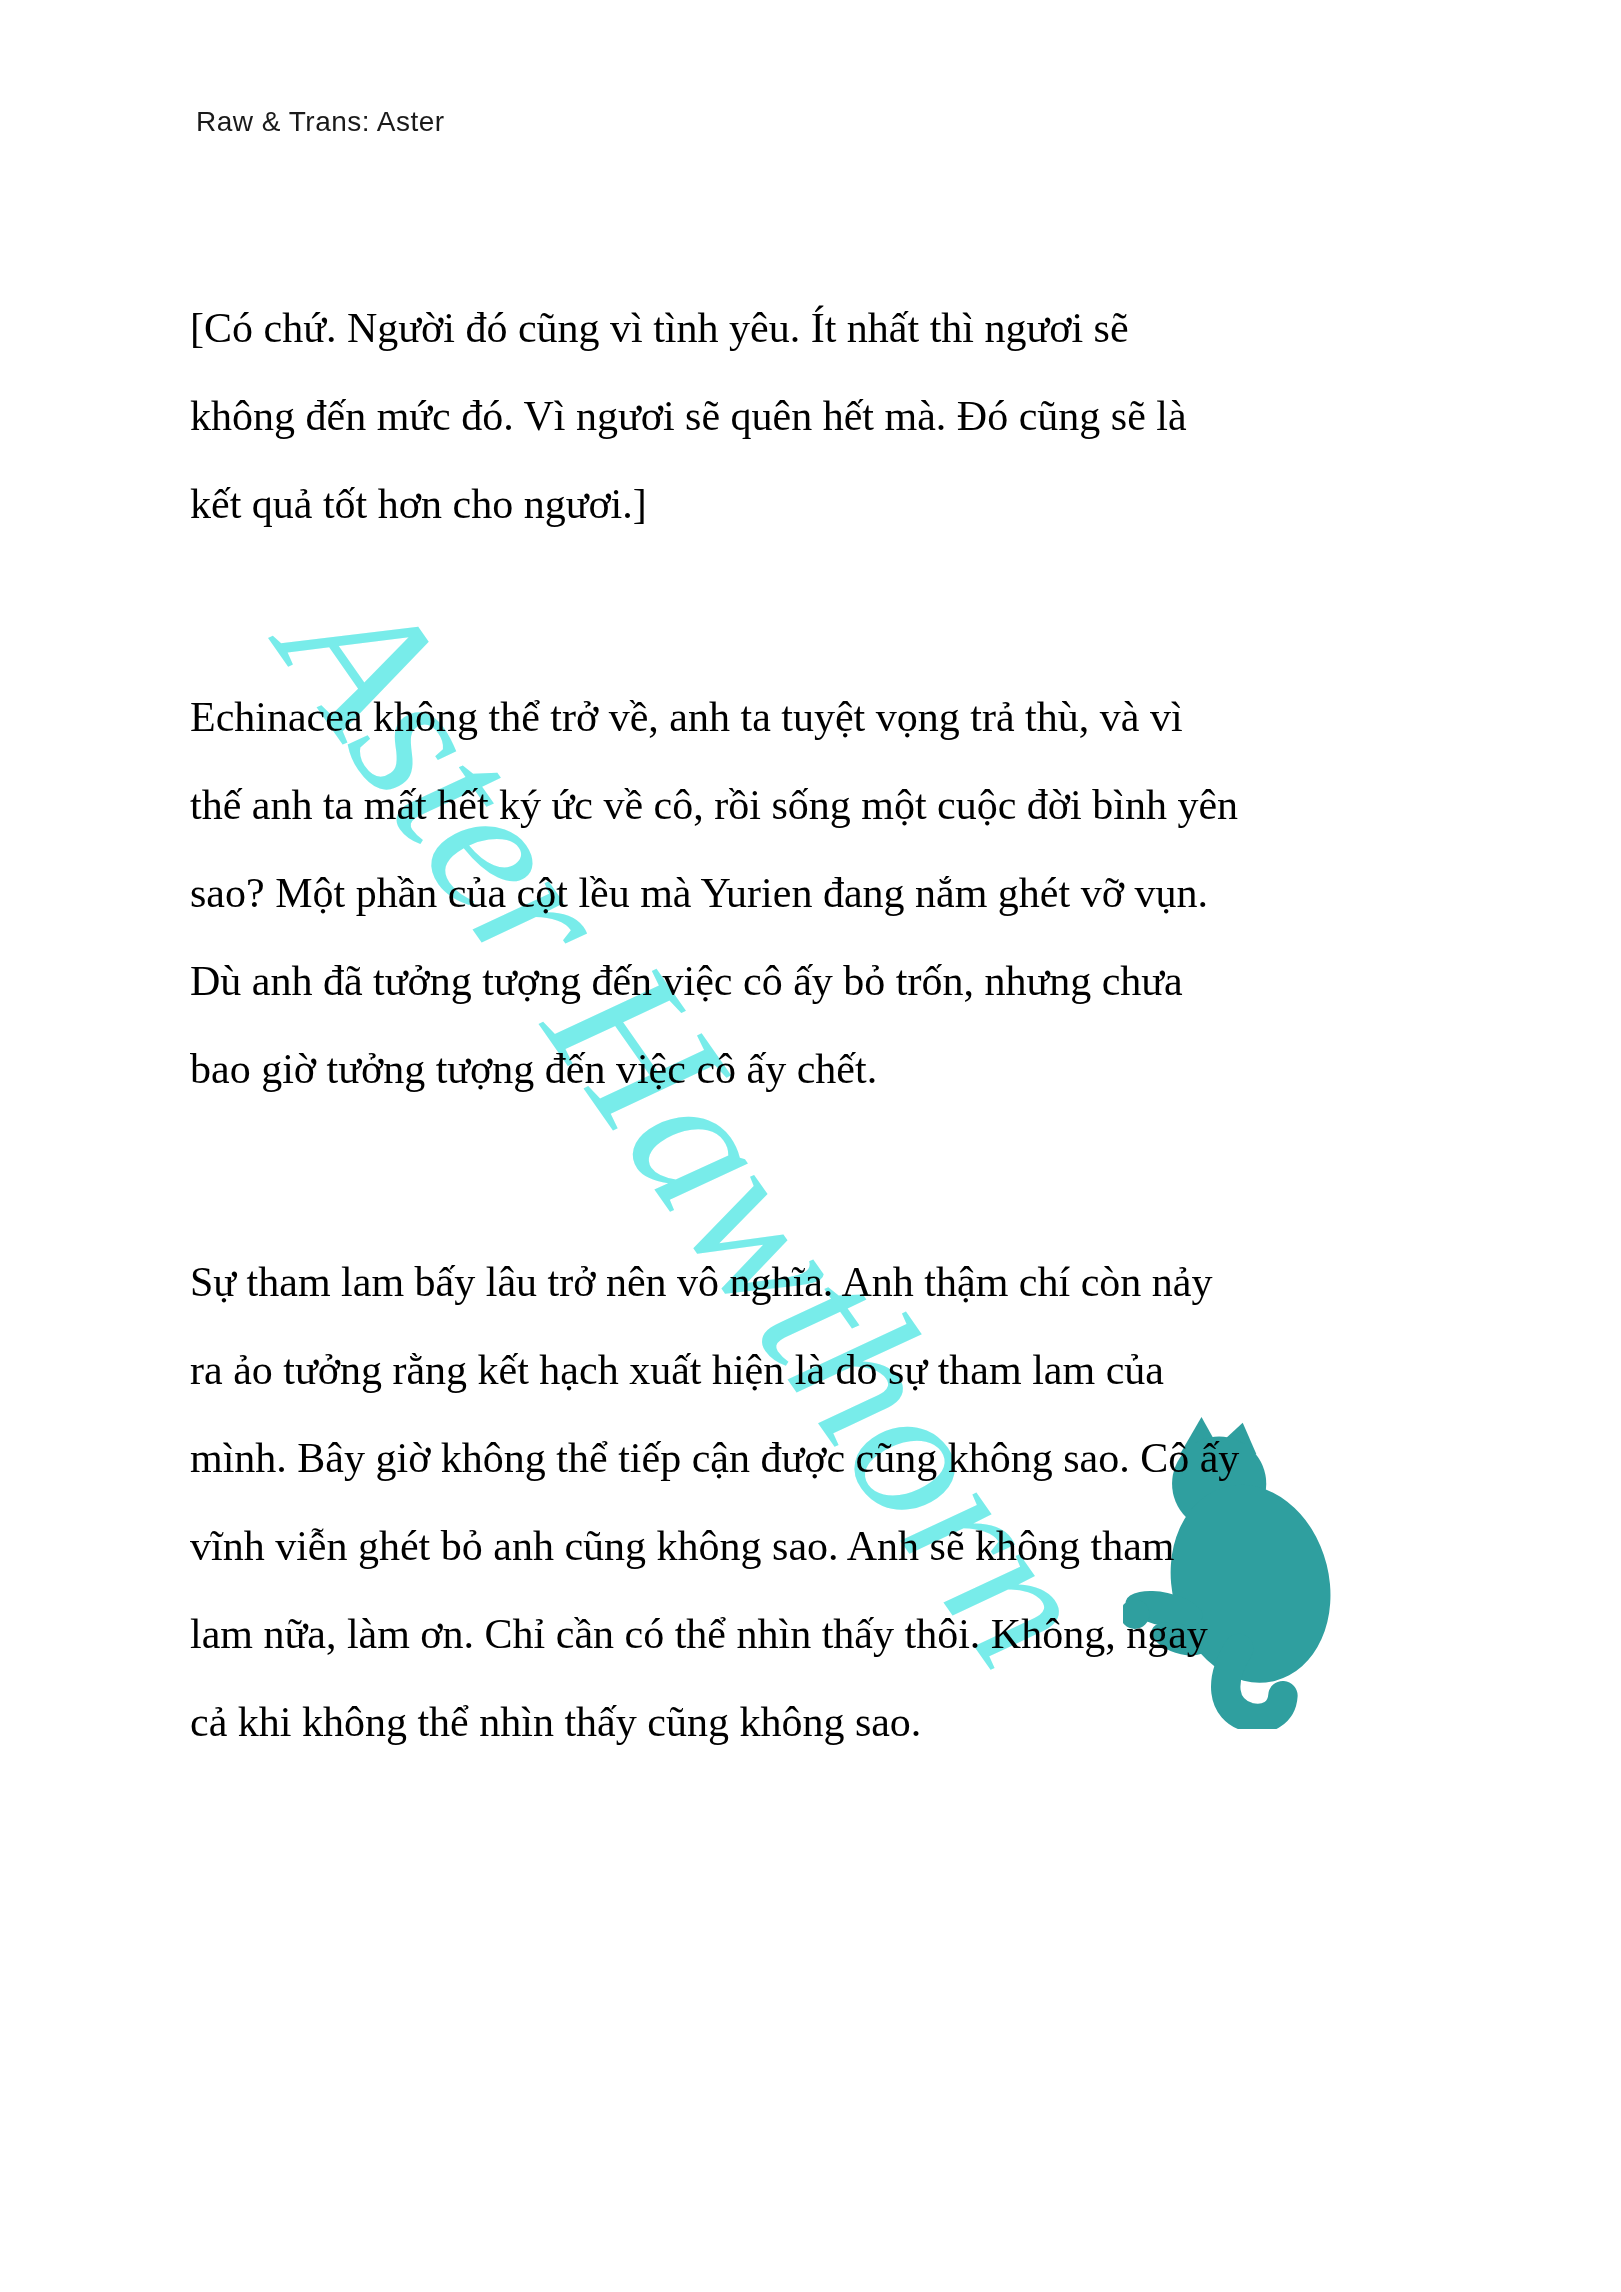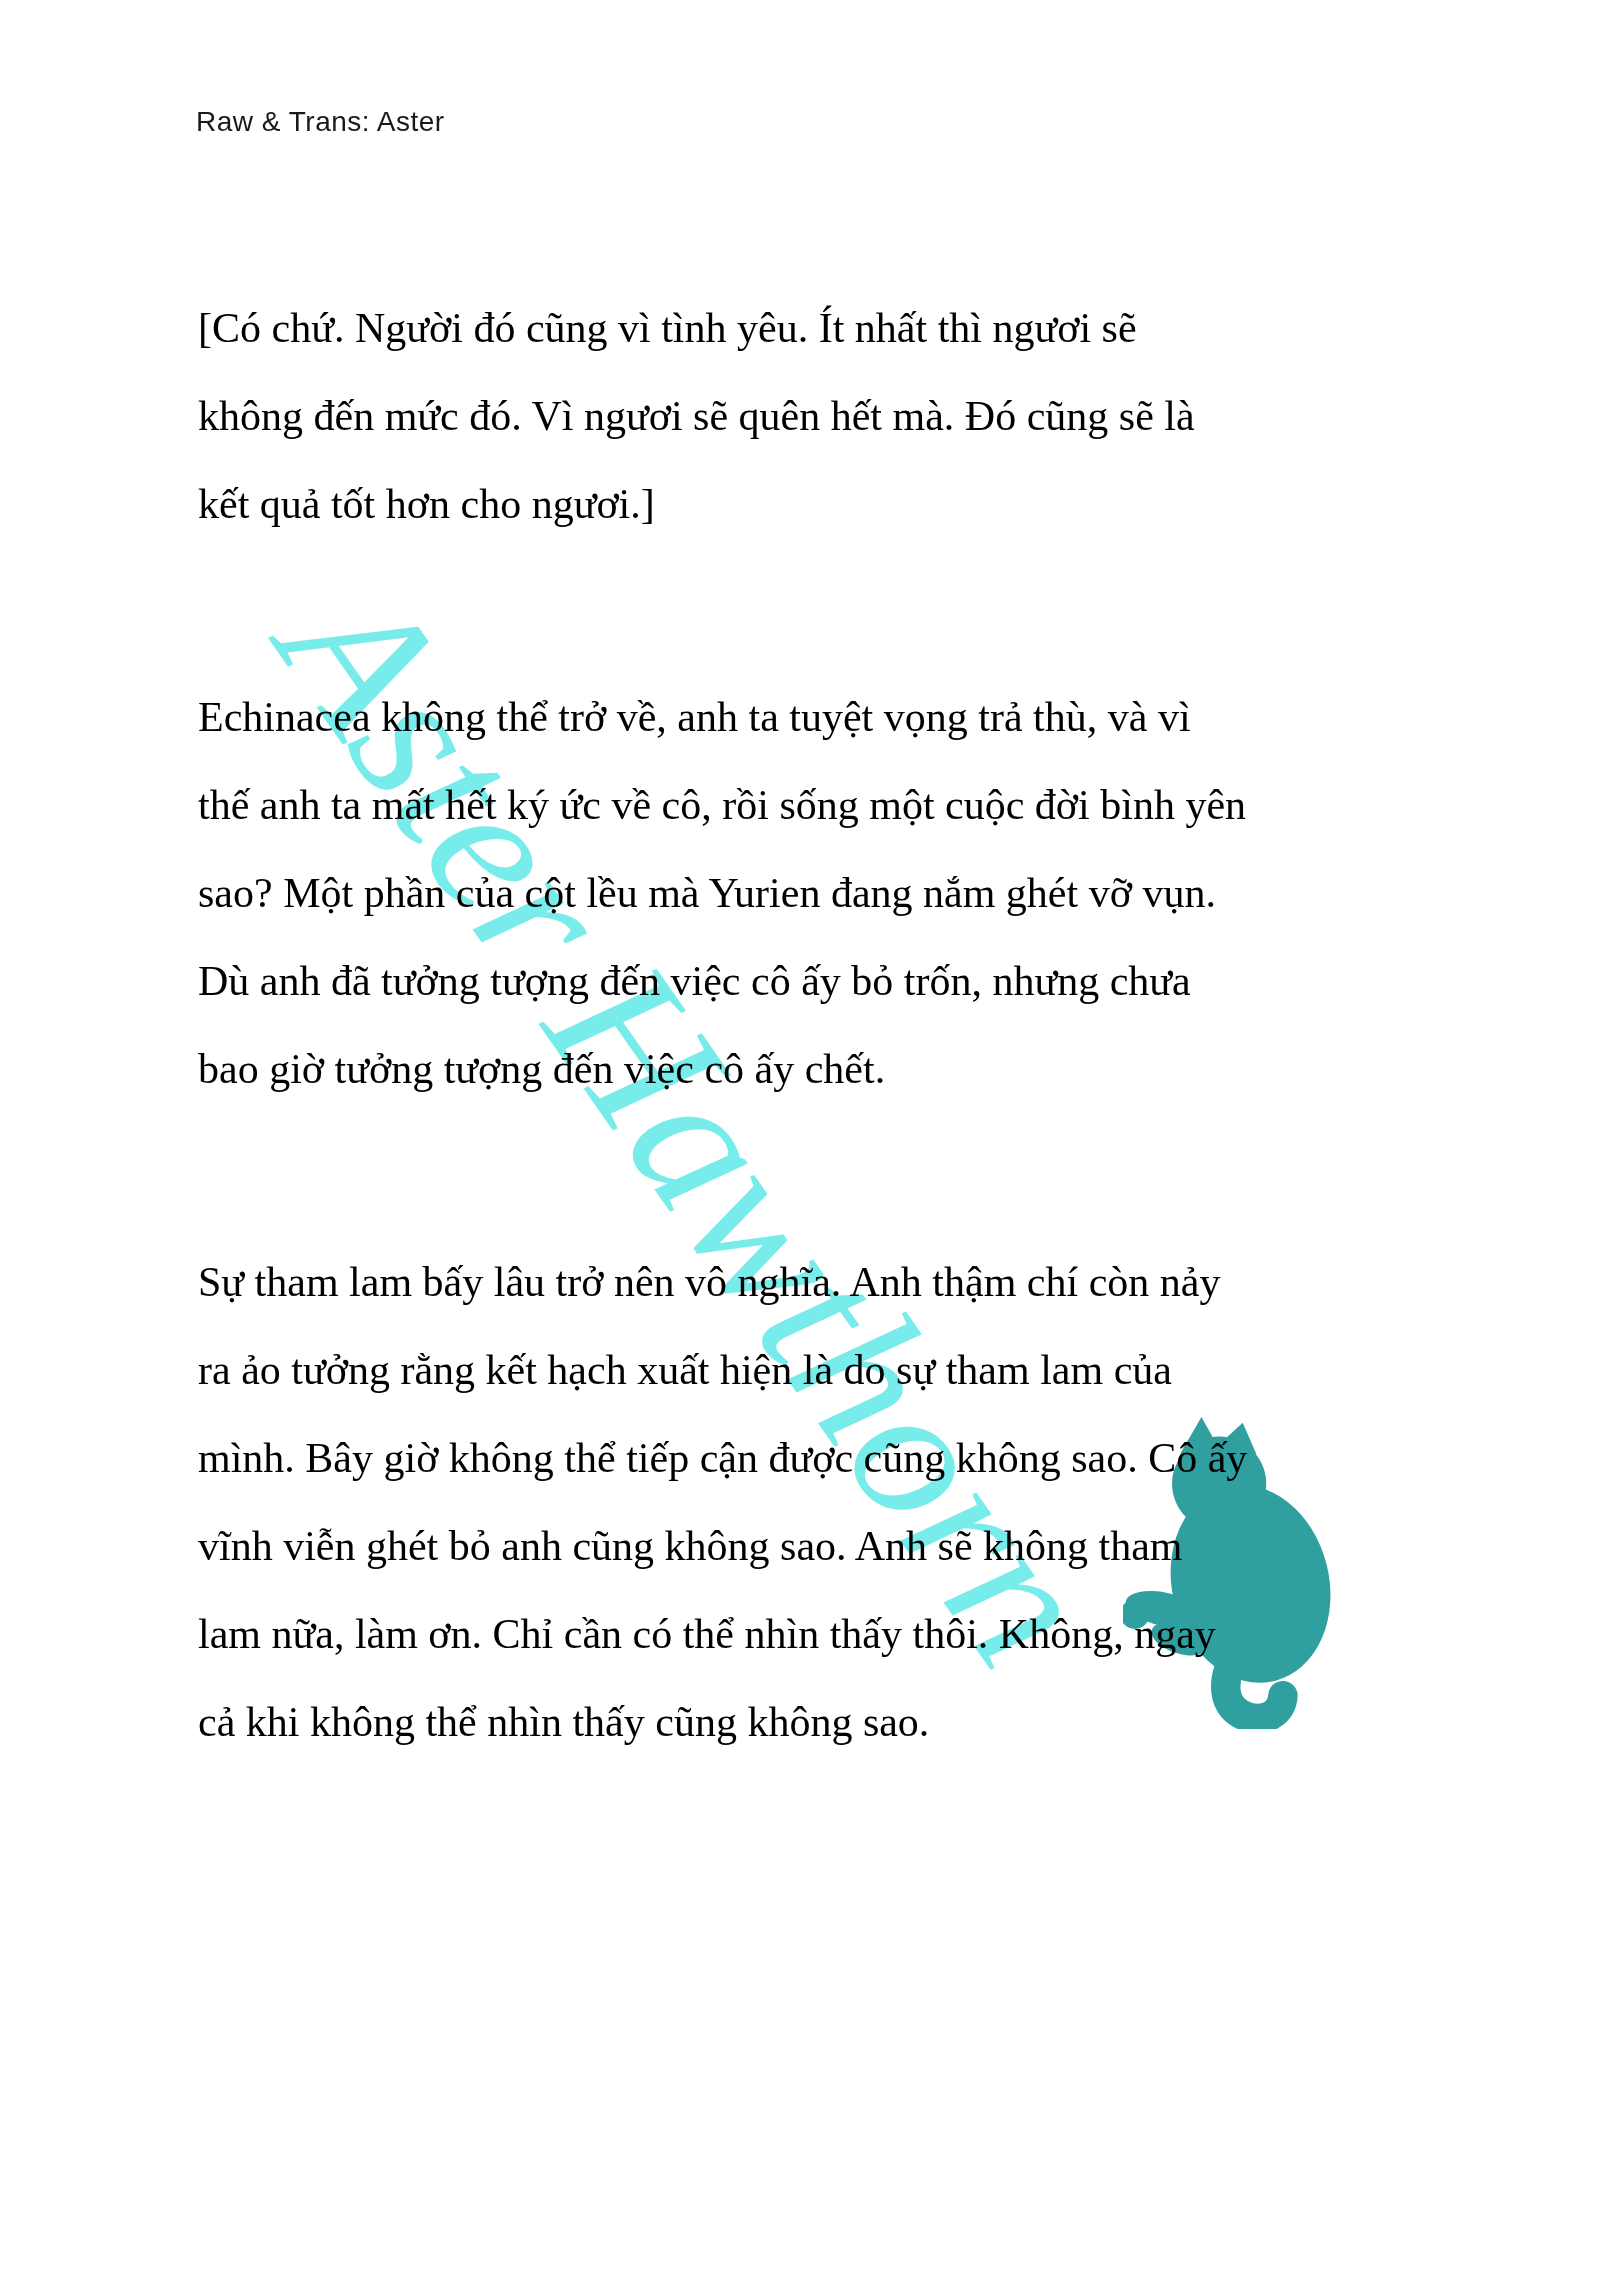--- a/index.html
+++ b/index.html
@@ -50,21 +50,21 @@
     left: 186px;
     top: 284px;
     width: 1245px;
     z-index: 2;
   }
   .content p {
     font-size: 42px;
     line-height: 88px;
     color: #000000;
     white-space: pre-line;
-    margin: 0 0 125px 12px;
+    margin: 0 0 125px 4px;
   }
 </style>
 </head>
 <body>
 
 <div class="page">
 
   <div class="credit">Raw &amp; Trans: Aster</div>
 
   <div class="watermark">Aster Hawthorn</div>

